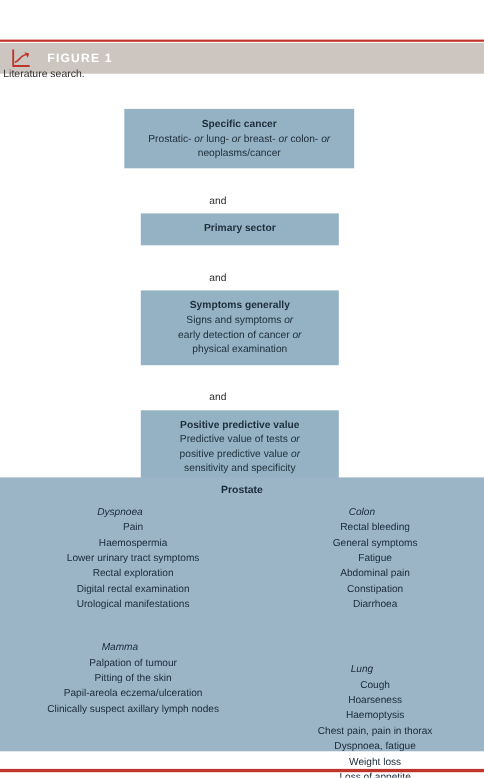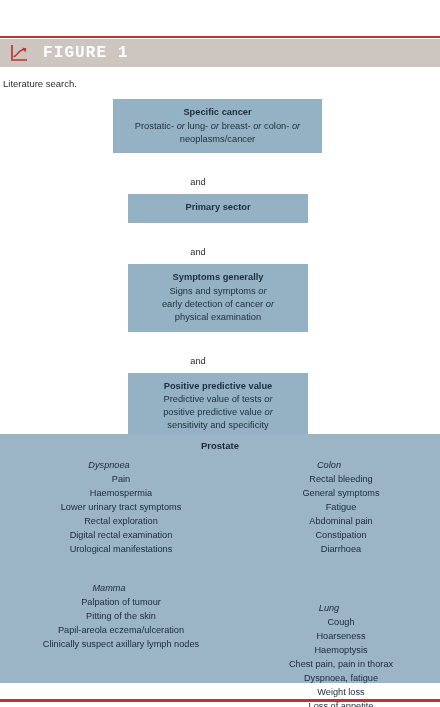--- a/index.html
+++ b/index.html
@@ -39,31 +39,30 @@
   }
   .figure-icon {
     width: 20px;
     height: 20px;
     margin-left: 9px;
     margin-right: 14px;
     flex: none;
     display: block;
   }
   .figure-label {
-    font-size: 16px;
+    font-size: 11px;
     font-weight: bold;
     letter-spacing: 1.1px;
     color: #ffffff;
-    font-family: Liberation Mono, monospace;
   }
 
   
   .caption {
     position: absolute;
-    top: 78px;
+    top: 62px;
     left: 3px;
     font-size: 9.5px;
     color: #2f2f2f;
   }
 
   
   .flow {
     position: absolute;
     top: 99px;
     left: 0;

